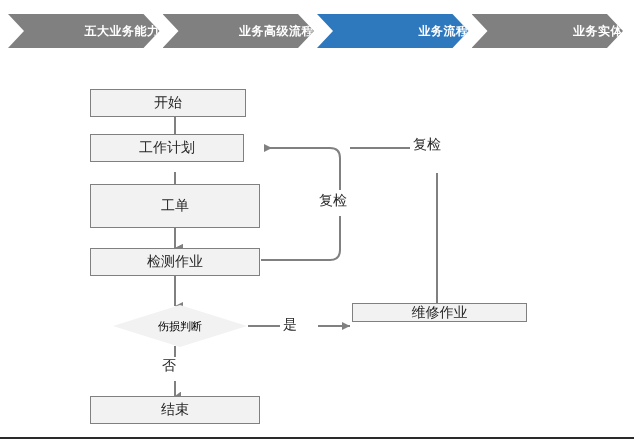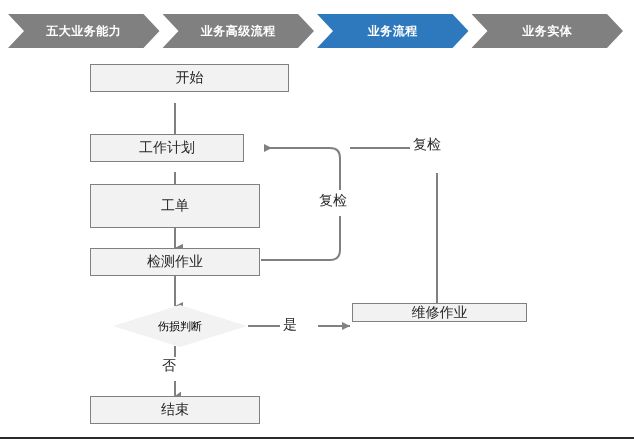--- a/index.html
+++ b/index.html
@@ -28,21 +28,21 @@
     width: 618px;
     height: 34px;
     display: flex;
     align-items: stretch;
   }
   .chev {
     position: relative;
     flex: 1 1 0;
     display: flex;
     align-items: center;
-    justify-content: center;
+    justify-content: flex-end;
     color: #ffffff;
     font-size: 12px;
     font-weight: bold;
     letter-spacing: 0.5px;
     background: #808080;
     margin-right: 3px;
     -webkit-clip-path: polygon(0 0, calc(100% - 16px) 0, 100% 50%, calc(100% - 16px) 100%, 0 100%, 16px 50%);
     clip-path: polygon(0 0, calc(100% - 16px) 0, 100% 50%, calc(100% - 16px) 100%, 0 100%, 16px 50%);
   }
   .chev.first {
@@ -161,21 +161,21 @@
       <line x1="248" y1="270" x2="280" y2="270" stroke="#808080" stroke-width="2"></line>
       <line x1="312" y1="270" x2="350" y2="270" stroke="#808080" stroke-width="2" marker-end="url(#arrowRight)"></line>
 
       <path d="M261,204 L330,204 Q340,204 340,194 L340,160" fill="none" stroke="#808080" stroke-width="2"></path>
       <path d="M340,134 L340,102 Q340,92 330,92 L264,92" fill="none" stroke="#808080" stroke-width="2" marker-end="url(#arrowLeft)"></path>
 
       <line x1="437" y1="254" x2="437" y2="117" stroke="#808080" stroke-width="2"></line>
       <line x1="437" y1="92" x2="350" y2="92" stroke="#808080" stroke-width="2"></line>
     </svg>
 
-    <div class="node" style="left:90px; top:8px; width:199px; height:28px;">
+    <div class="node" style="left:90px; top:33px; width:156px; height:28px;">
       <span>开始</span>
     </div>
 
     <div class="node" style="left:90px; top:78px; width:154px; height:28px;">
       <span>工作计划</span>
     </div>
 
     <div class="node" style="left:90px; top:128px; width:170px; height:44px;">
       <span>工单</span>
     </div>

